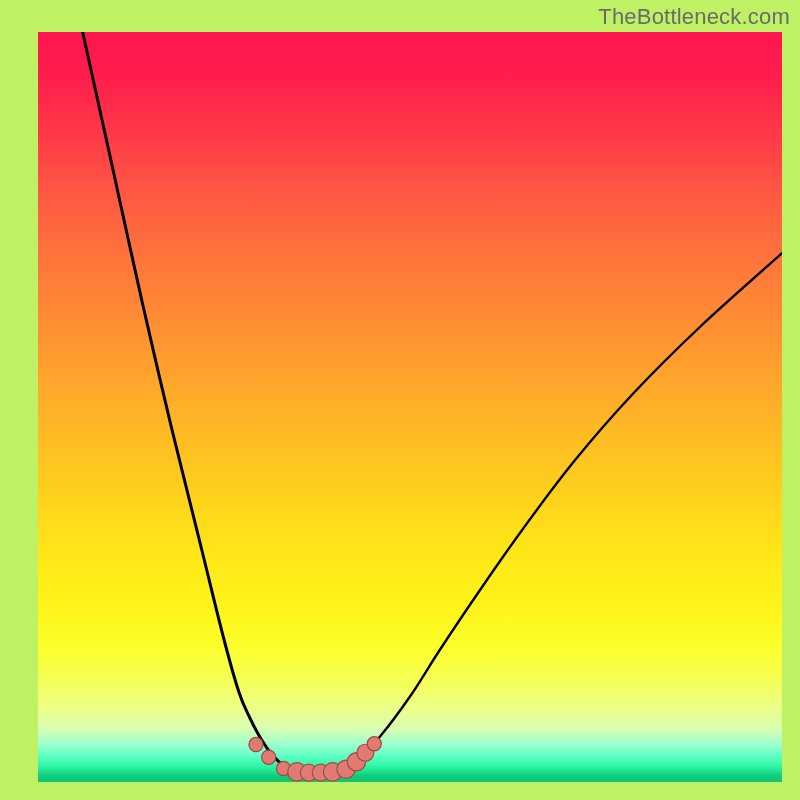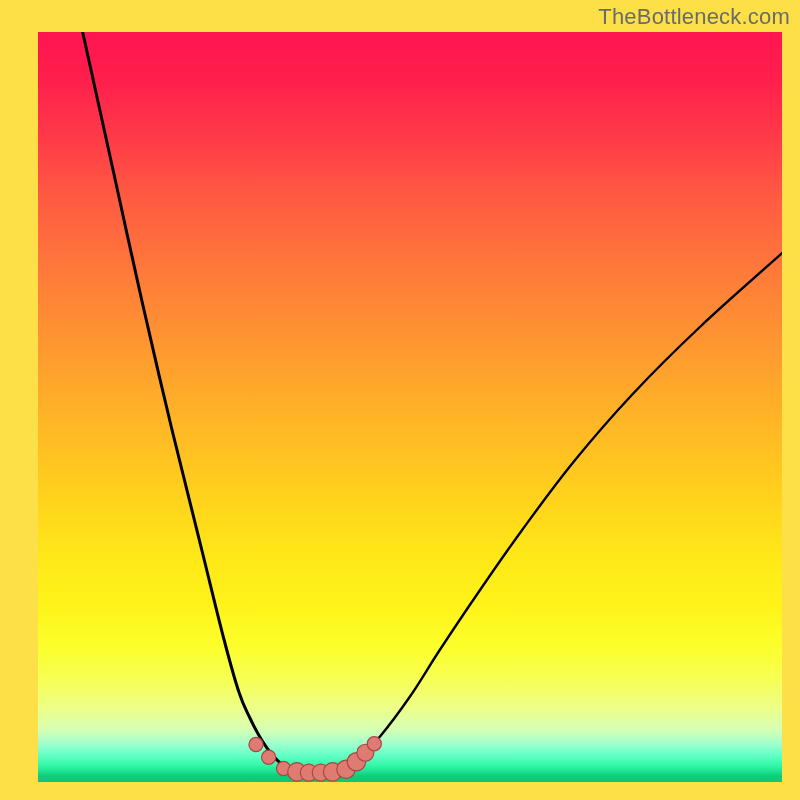--- a/index.html
+++ b/index.html
@@ -8,21 +8,21 @@
     width: 800px;
     height: 800px;
     background: #000;
     font-family: Arial, Helvetica, sans-serif;
     overflow: hidden;
   }
   .frame {
     position: absolute;
     left: 0; top: 0;
     width: 800px; height: 800px;
-    background: #fde047;
+    background: #bef264;
   }
   .plot-area {
     position: absolute;
     left: 38px;
     top: 32px;
     width: 744px;
     height: 750px;
     background: linear-gradient(to bottom,
       #ff1550 0%,
       #ff1e4c 6%,

